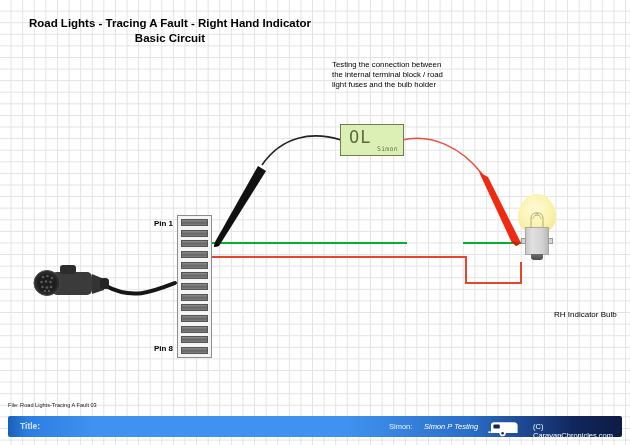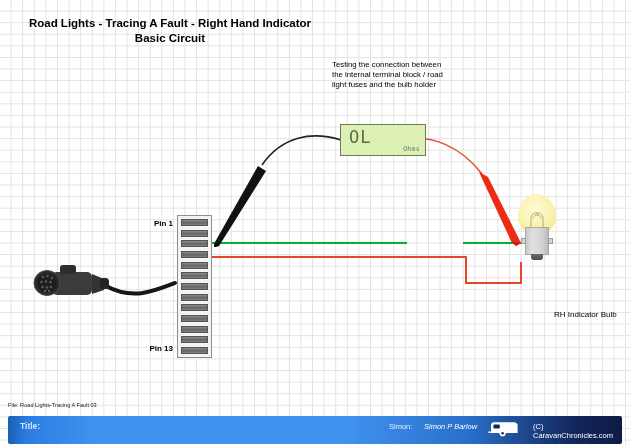--- a/index.html
+++ b/index.html
@@ -29,21 +29,21 @@
   }
 
   
   #annotation{
     position:absolute;left:332px;top:60px;width:112px;
     font-size:7.8px;color:#000;line-height:10.2px;
   }
 
   
   #meter{
-    position:absolute;left:340px;top:124px;width:86px;height:32px;
+    position:absolute;left:340px;top:124px;width:64px;height:32px;
     background:#dcefb4;border:1.4px solid #6f7f4a;
     box-sizing:border-box;
   }
   #meter .ol{
     position:absolute;left:8px;top:3px;
     font-family:"DejaVu Sans Mono",monospace;
     font-size:17px;color:#5d6b42;letter-spacing:1px;
     line-height:18px;
   }
   #meter .ohms{
@@ -99,21 +99,21 @@
     position:absolute;left:510px;top:310px;
     font-size:8px;color:#000;font-weight:normal;margin-left:44px;
   }
 
   
   #filelabel{
     position:absolute;left:8px;top:402px;
     font-size:5.6px;color:#222;
   }
   #footerbar{
-    position:absolute;left:8px;top:416px;width:614px;height:28px;
+    position:absolute;left:8px;top:416px;width:614px;height:21px;
     background:linear-gradient(to right,#1a5fb4 0%,#2b7de0 3%,#3f92ef 14%,#3f92ef 55%,#2a6fc9 75%,#12275e 92%,#0d1b44 100%);
     border-radius:2px;
     overflow:hidden;
   }
   #footerbar .ttl{
     position:absolute;left:12px;top:5px;
     font-size:8.5px;font-weight:bold;color:#cfe4ff;
   }
   #footerbar .ttlval{
     position:absolute;left:46px;top:3px;
@@ -185,61 +185,61 @@
       <g>
         <path d="M479,172 L488,177 L521,243 L516,246 L511,241 Z" fill="#ee2b12"></path>
         <path d="M511,241 L516,246 L521,243 Z" fill="#cf1f08"></path>
       </g>
 
     </svg>
   </div>
 
   <div id="meter">
     <div class="ol">OL</div>
-    <div class="ohms">Ohms</div>
+    <div class="ohms">Simon</div>
   </div>
 
   <div id="tblock">
     <div class="pin"></div>
     <div class="pin"></div>
     <div class="pin"></div>
     <div class="pin"></div>
     <div class="pin"></div>
     <div class="pin"></div>
     <div class="pin"></div>
     <div class="pin"></div>
     <div class="pin"></div>
     <div class="pin"></div>
     <div class="pin"></div>
     <div class="pin"></div>
     <div class="pin"></div>
   </div>
   <div class="pinlabel" id="pin1label">Pin 1</div>
-  <div class="pinlabel" id="pin13label">Pin 13</div>
+  <div class="pinlabel" id="pin13label">Pin 8</div>
 
   <div id="bulb">
     <div class="bulb-glass"></div>
     <svg width="42" height="70" style="position:absolute;left:0;top:0;" xmlns="http://www.w3.org/2000/svg">
       <path d="M15,36 L15,24 C15,17 27,17 27,24 L27,36" fill="none" stroke="#b8ac66" stroke-width="1"></path>
       <path d="M17,25 C17,20 25,20 25,25" fill="none" stroke="#b8ac66" stroke-width=".8"></path>
       <path d="M19,22 L21,19 L23,22" fill="none" stroke="#b8ac66" stroke-width=".8"></path>
     </svg>
     <div class="bulb-base"></div>
     <div class="bulb-lug l"></div>
     <div class="bulb-lug r"></div>
     <div class="bulb-foot"></div>
   </div>
   <div id="bulblabel">RH Indicator Bulb</div>
 
   <div id="filelabel">File: Road Lights-Tracing A Fault 03</div>
 
   <div id="footerbar">
     <div class="ttl">Title:</div>
     <div class="drawnlbl">Simon:</div>
-    <div class="drawnval">Simon P Barlow</div>
+    <div class="drawnval">Simon P Testing</div>
     <div class="copy">(C) CaravanChronicles.com</div>
   </div>
 
   <svg id="caravanicon" width="32" height="17" viewBox="0 0 32 17" xmlns="http://www.w3.org/2000/svg">
     <path d="M3,13 L3,5 C3,3.3 4.2,2.2 6,2.2 L26,2.2 C28.2,2.2 29.6,3.6 29.6,5.6 L29.6,13 L20,13 L20,13 L3,13 Z" fill="#ffffff"></path>
     <rect x="5.4" y="4.4" width="6.4" height="4.2" rx="1" fill="#16265c"></rect>
     <path d="M2.6,13 L0.4,13 L0.4,11.4 L2.6,11.4 Z" fill="#ffffff"></path>
     <circle cx="14.6" cy="13.2" r="3.1" fill="#ffffff"></circle>
     <circle cx="14.6" cy="13.2" r="1.3" fill="#16265c"></circle>
   </svg>

